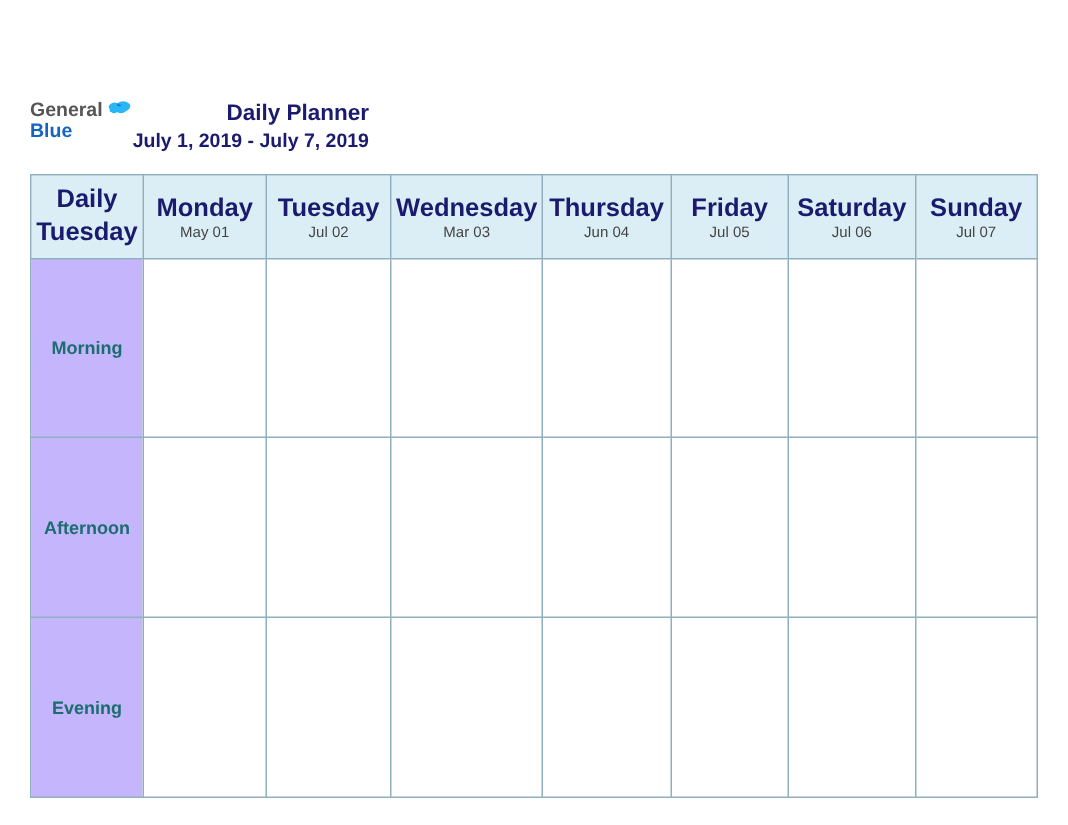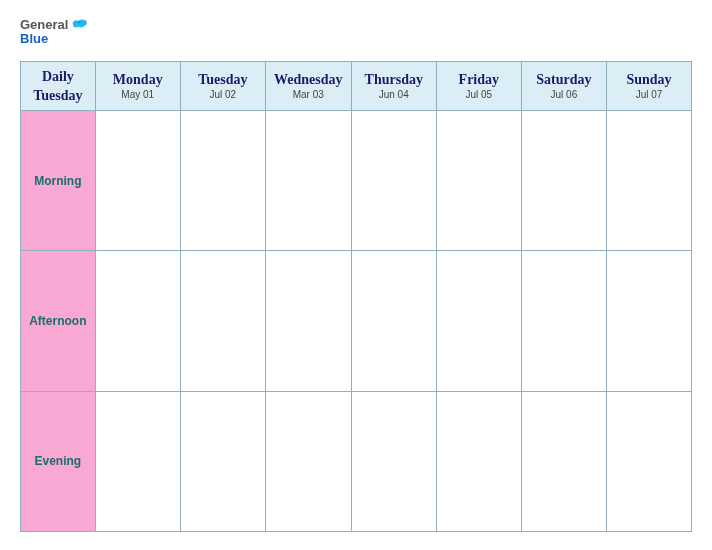--- a/index.html
+++ b/index.html
@@ -18,20 +18,21 @@
       background: #fff;
       padding: 18px 20px 18px 20px;
       display: flex;
       flex-direction: column;
     }
 
     .header {
       display: flex;
       align-items: flex-start;
       margin-bottom: 14px;
+      margin-top: 48px;
     }
 
     .logo-area {
       display: flex;
       flex-direction: column;
       align-items: flex-start;
     }
 
     .logo-general {
       font-size: 13px;
@@ -86,35 +87,34 @@
       text-align: center;
       vertical-align: middle;
     }
 
     .header-row th {
       background: #dceef5;
       padding: 5px 3px;
     }
 
     .col-label {
-      font-size: 14px;
+      font-size: 17px;
       font-weight: bold;
       color: #1a1a6e;
       line-height: 1.3;
-      font-family: Liberation Serif, serif;
     }
 
     .col-date {
       font-size: 10px;
       color: #444;
       font-weight: normal;
     }
 
     .row-label-cell {
-      background: #f9a8d4;
+      background: #c4b5fd;
       width: 75px;
       font-size: 12px;
       font-weight: bold;
       color: #1a6e6e;
       padding: 8px 4px;
     }
 
     .day-cell {
       background: #ffffff;
       width: 86px;
@@ -141,20 +141,24 @@
       <div class="general-line">
         <span class="logo-general">General</span>
         <svg class="logo-bird" viewBox="0 0 22 16" xmlns="http://www.w3.org/2000/svg">
           <path d="M18 2 Q14 0 10 3 Q7 1 4 4 Q2 6 4 8 Q3 10 5 10 Q7 12 10 10 Q13 12 16 10 Q19 9 20 7 Q22 4 18 2Z" fill="#29b6f6"></path>
           <path d="M10 3 Q12 5 14 4 Q12 6 10 5Z" fill="#0277bd"></path>
         </svg>
       </div>
       <span class="logo-blue">Blue</span>
     </div>
 
+    <div class="title-area">
+      <div class="title-main">Daily Planner</div>
+      <div class="title-date">July 1, 2019 - July 7, 2019</div>
+    </div>
   </div>
 
   <table class="planner-table">
     <thead>
       <tr class="header-row">
         <th>
           <span class="col-label">Daily</span><br>
           <span class="col-label">Tuesday</span>
         </th>
         <th>

